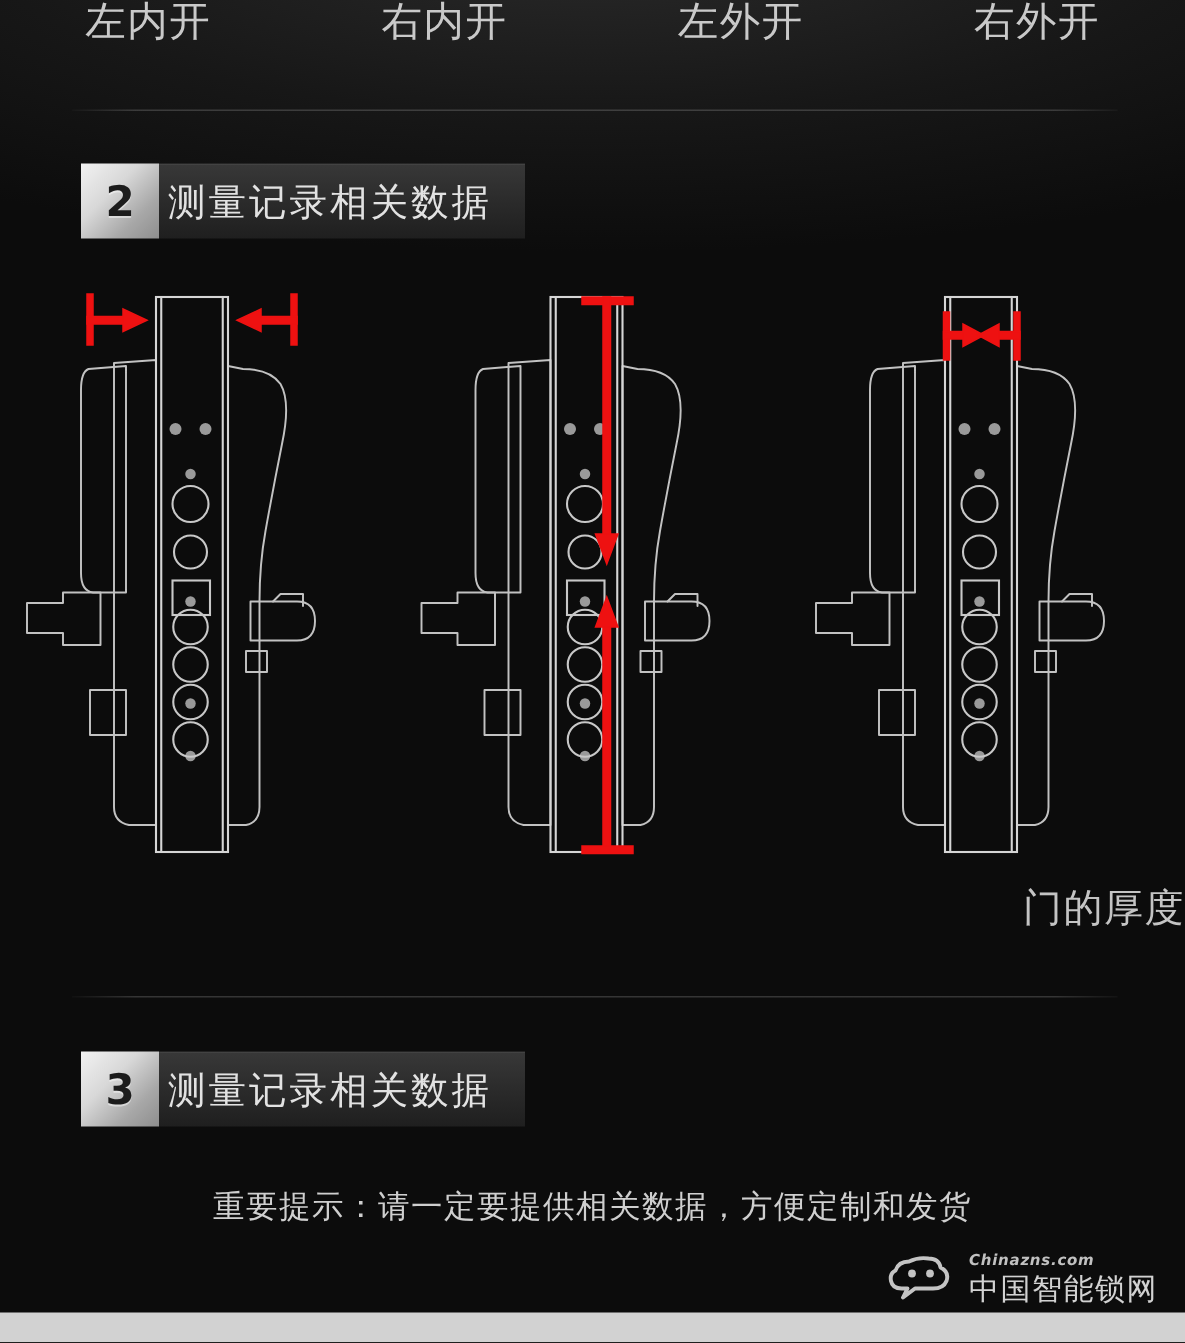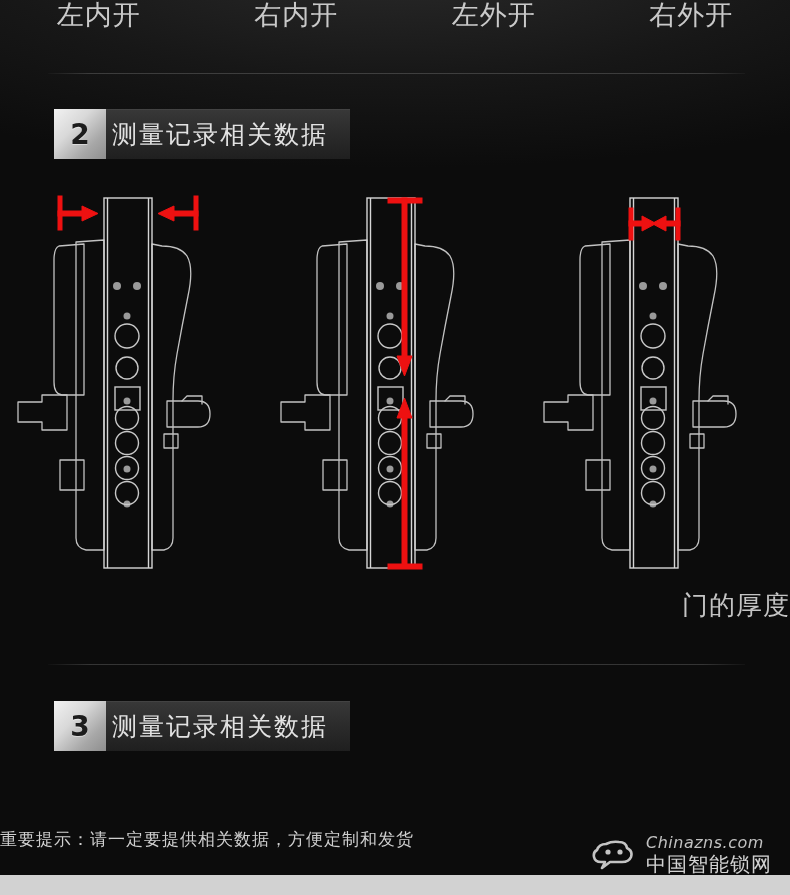--- a/index.html
+++ b/index.html
@@ -125,46 +125,46 @@
     letter-spacing: 1px;
     white-space: nowrap;
   }
 
   
   .notice {
     position: absolute;
     left: 0;
     top: 790px;
     width: 790px;
-    text-align: left;
-    font-size: 17px;
+    text-align: center;
+    font-size: 21px;
     color: #cfcfcf;
     letter-spacing: 1px;
     white-space: nowrap;
-    margin-top: 38px;
   }
 
   
   .watermark {
     position: absolute;
     right: 18px;
     top: 835px;
     display: flex;
     align-items: center;
     gap: 8px;
     opacity: 0.9;
   }
   .wm-text { display: flex; flex-direction: column; line-height: 1; }
   .wm-en {
-    font-size: 16px;
+    font-size: 10px;
     color: #d5d5d5;
     font-style: italic;
     letter-spacing: 0.5px;
     margin-bottom: 3px;
     font-family: "DejaVu Sans", "Liberation Sans", sans-serif;
+    font-weight: bold;
   }
   .wm-cn {
     font-size: 20px;
     color: #e8e8e8;
     font-weight: normal;
     letter-spacing: 1px;
   }
 </style>
 </head>
 <body>

